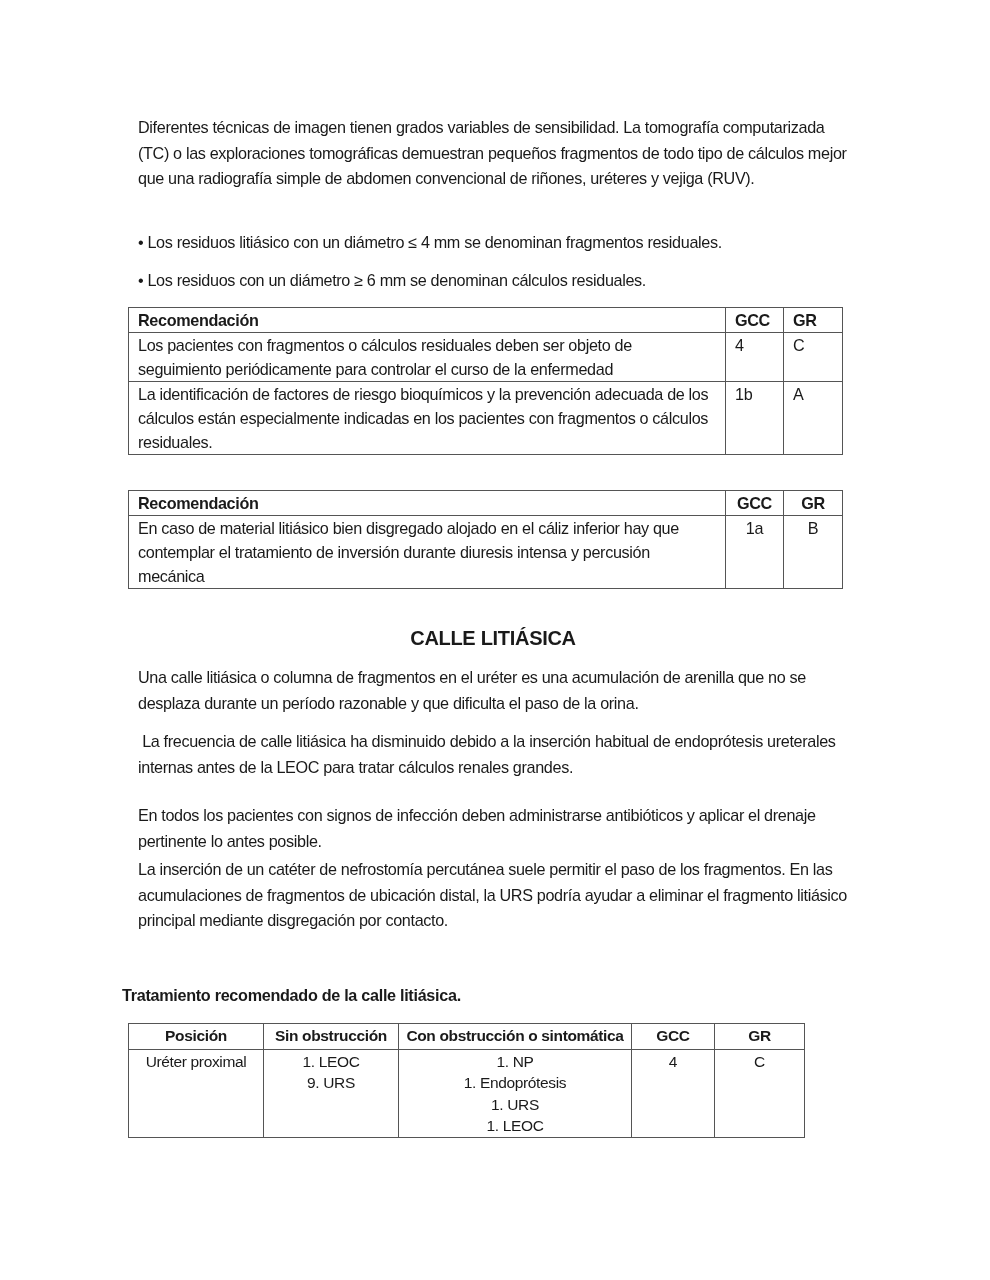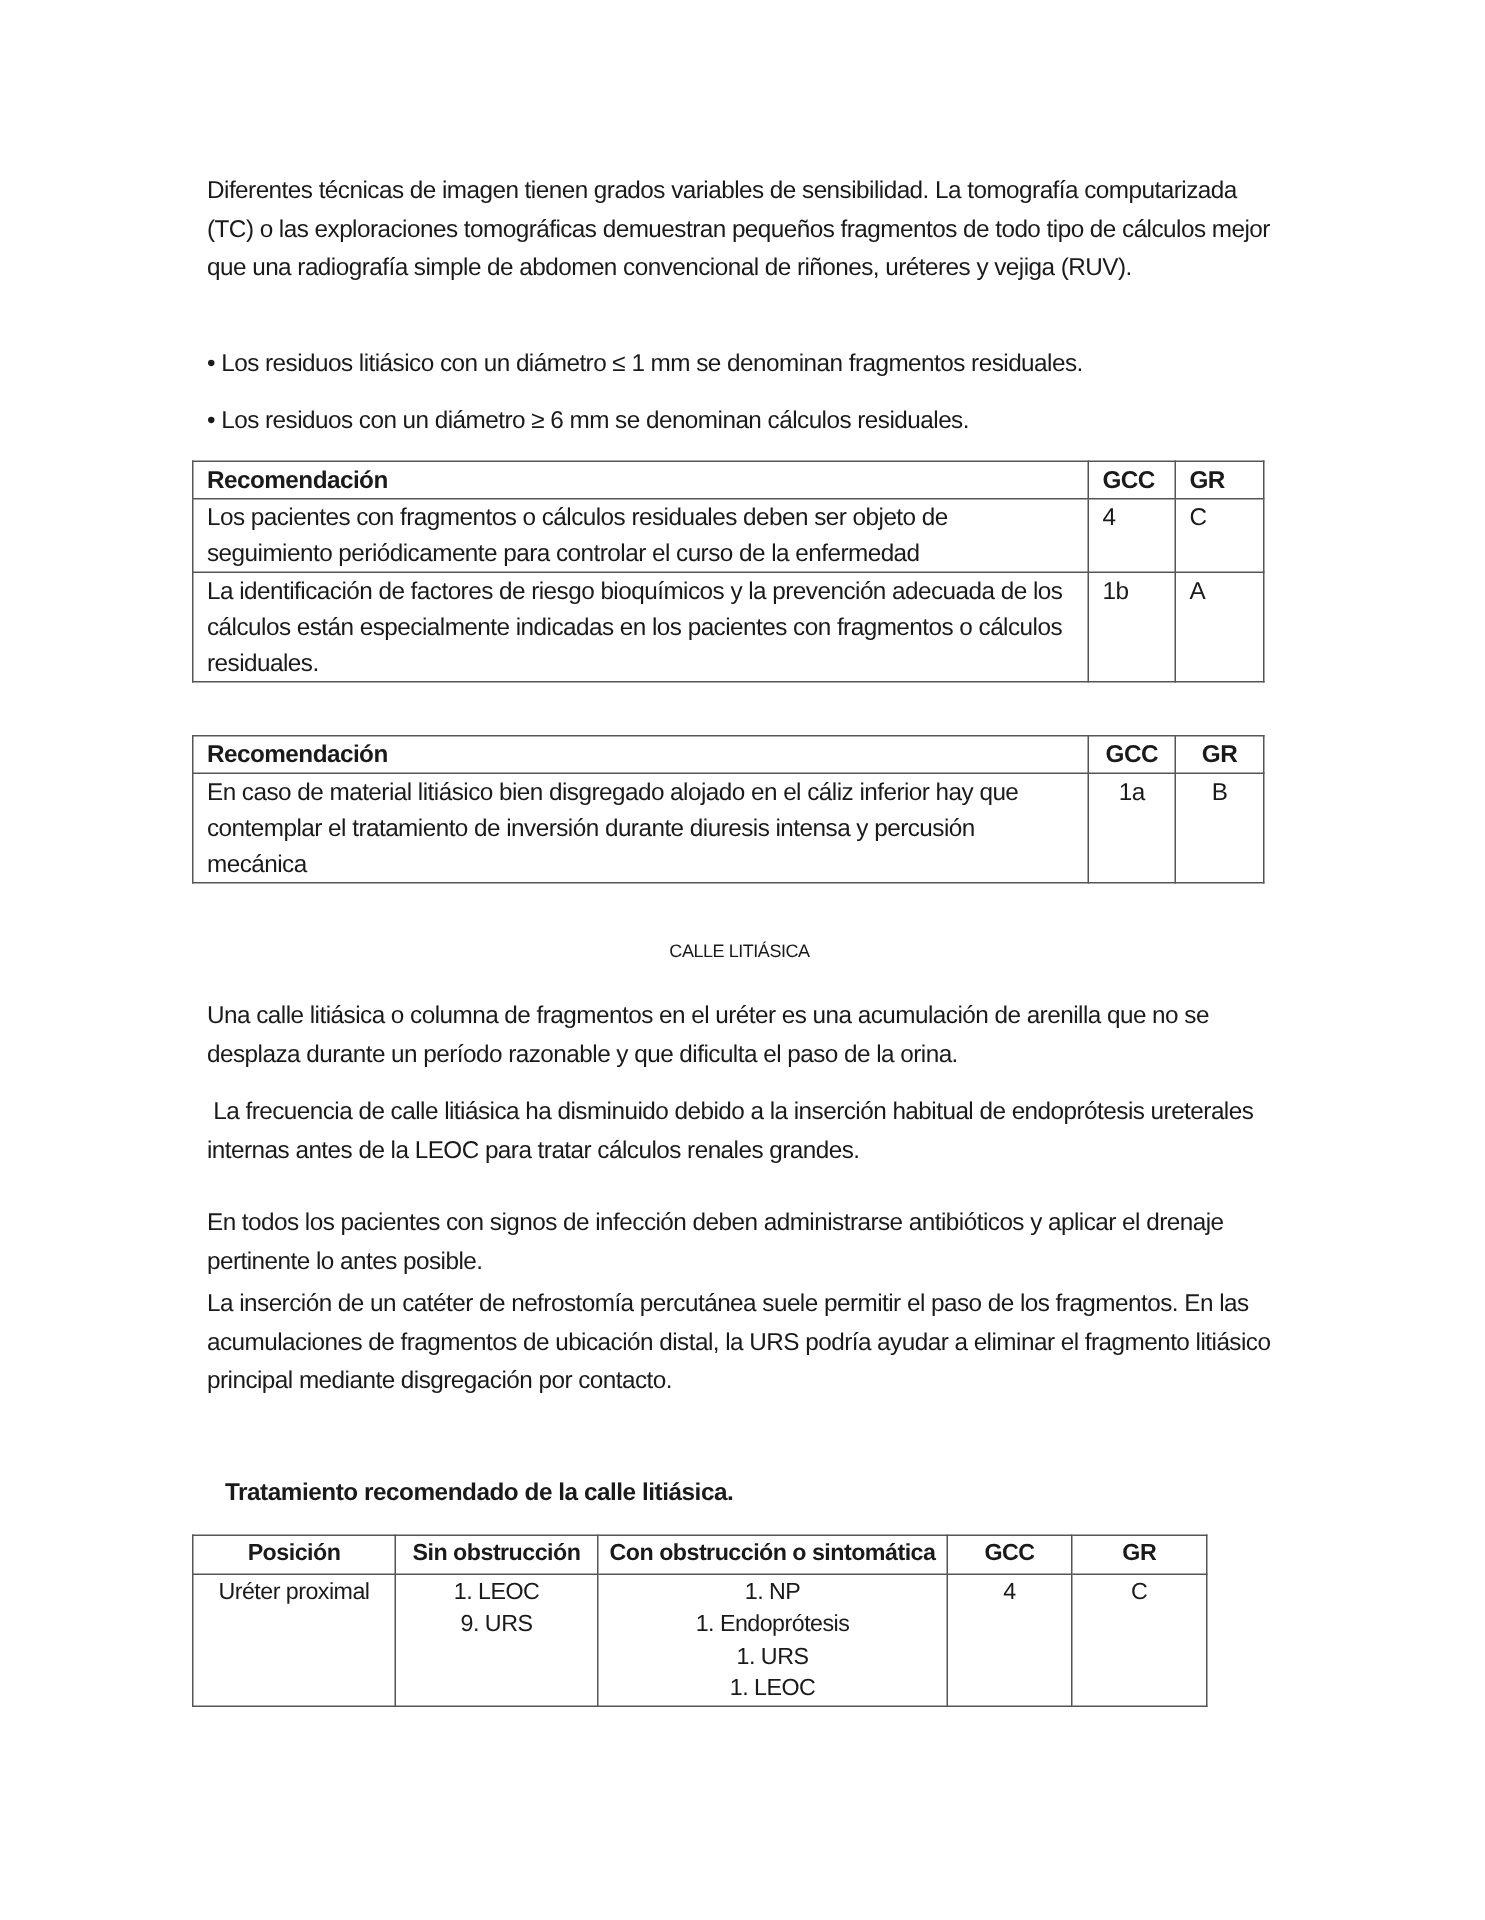--- a/index.html
+++ b/index.html
@@ -1,23 +1,23 @@
 <!DOCTYPE html>
 <html><head>
   <meta charset="utf-8">
   <style>
     html, body { margin: 0; padding: 0; background: #ffffff; }
     body { width: 990px; height: 1280px; position: relative; overflow: hidden;
            font-family: "Liberation Sans", sans-serif; color: #1a1a1a; }
     .page { position: absolute; left: 0; top: 0; width: 990px; height: 1012px; }
     .para { position: absolute; left: 138px; width: 716px; font-size: 16.2px; line-height: 25.5px;
             letter-spacing: -0.35px; margin: 0; }
-    .heading { position: absolute; left: 128px; width: 730px; text-align: center; font-weight: normal;
-               font-size: 12px; letter-spacing: -0.3px; margin: 0; }
-    .caption { position: absolute; left: 150px; font-weight: bold; font-size: 16.2px; letter-spacing: -0.3px; margin: 0; }
+    .heading { position: absolute; left: 128px; width: 730px; text-align: center; font-weight: bold;
+               font-size: 20px; letter-spacing: -0.3px; margin: 0; }
+    .caption { position: absolute; left: 122px; font-weight: bold; font-size: 16.2px; letter-spacing: -0.3px; margin: 0; }
     table { position: absolute; border-collapse: collapse; font-size: 16.2px; letter-spacing: -0.35px; border-radius: 20px; }
     td, th { border: 1px solid #555; vertical-align: top; padding: 0 9px; line-height: 24px; font-weight: normal; text-align: left; }
     th { font-weight: bold; }
     .t1 { left: 128px; top: 307px; width: 715px; }
     .t1 td:nth-child(1), .t1 th:nth-child(1) { width: 578px; }
     .t1 td:nth-child(2), .t1 th:nth-child(2) { width: 39px; }
     .t2 { left: 128px; top: 490px; width: 715px; }
     .t2 td:nth-child(1), .t2 th:nth-child(1) { width: 578px; }
     .t2 td:nth-child(2), .t2 th:nth-child(2) { width: 39px; text-align: center; }
     .t2 td:nth-child(3), .t2 th:nth-child(3) { text-align: center; }
@@ -26,21 +26,21 @@
     .t3 th { padding-bottom: 2px; }
     .t3 .c1 { width: 122px; } .t3 .c2 { width: 122px; } .t3 .c3 { width: 220px; text-align: center; } .t3 .c4 { width: 70px; }
     .cell-lines span { display: block; }
   </style>
 </head>
 <body>
 
 <div class="page">
 
   <p class="para" style="top:115px;">Diferentes técnicas de imagen tienen grados variables de sensibilidad. La tomografía computarizada (TC) o las exploraciones tomográficas demuestran pequeños fragmentos de todo tipo de cálculos mejor que una radiografía simple de abdomen convencional de riñones, uréteres y vejiga (RUV).</p>
-  <p class="para" style="top:230px;">• Los residuos litiásico con un diámetro ≤ 1 mm se denominan fragmentos residuales.</p>
+  <p class="para" style="top:230px;">• Los residuos litiásico con un diámetro ≤ 4 mm se denominan fragmentos residuales.</p>
   <p class="para" style="top:268px;">• Los residuos con un diámetro ≥ 6 mm se denominan cálculos residuales.</p>
 
   <table class="t1">
     <tbody>
         <tr>
       <th>Recomendación</th>
       <th>GCC</th>
       <th>GR</th>
     </tr>
     <tr>

